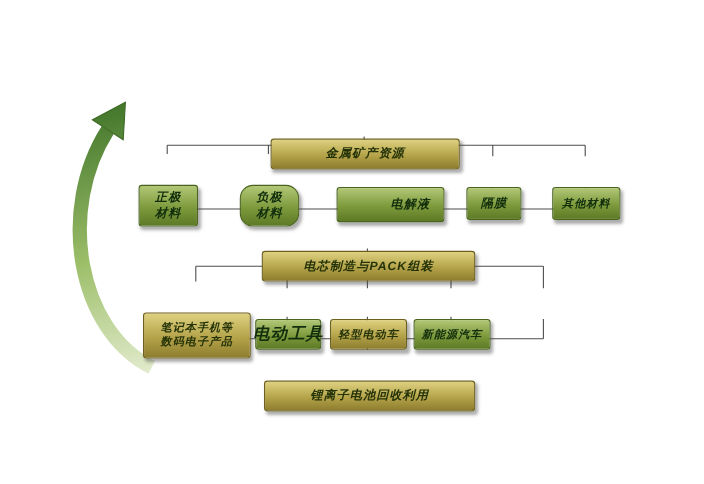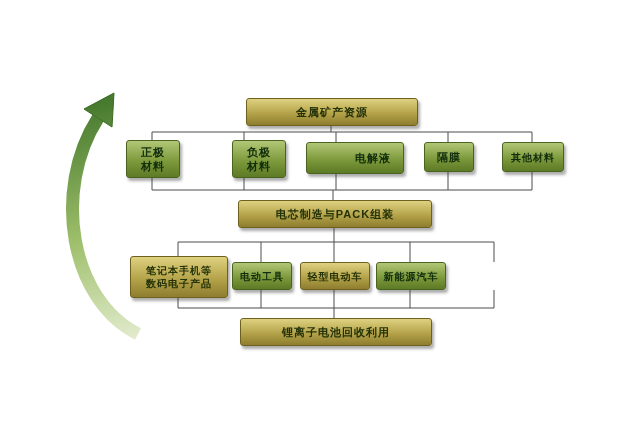--- a/index.html
+++ b/index.html
@@ -10,27 +10,29 @@
     overflow:hidden;
     font-family:"Liberation Sans","DejaVu Sans",sans-serif;
   }
   .node{
     position:absolute;
     display:flex;
     flex-direction:column;
     align-items:center;
     justify-content:center;
     font-weight:bold;
+    font-style:italic;
     font-size:11px;
     line-height:1.3;
     letter-spacing:1px;
     border-radius:3px;
     box-shadow:2px 3px 3px rgba(70,70,70,0.45);
     text-align:center;
     white-space:nowrap;
+    margin-top:28px;
   }
   .gold{
     background:linear-gradient(180deg,#ded180 0%,#b4a349 55%,#8e7d2e 100%);
     border:1px solid #6e6120;
     color:#243208;
   }
   .green{
     background:linear-gradient(180deg,#b2c777 0%,#7d9a3c 55%,#5d7a26 100%);
     border:1px solid #4a6420;
     color:#122e0c;
@@ -62,21 +64,21 @@
   </svg>
 
   <div class="node gold" style="left:246px;top:98px;width:170px;height:26px;">
     <span>金属矿产资源</span>
   </div>
 
   <div class="node green" style="left:126px;top:140px;width:52px;height:36px;">
     <span>正极</span>
     <span>材料</span>
   </div>
-  <div class="node green" style="left:232px;top:140px;width:52px;height:36px;">
+  <div class="node green" style="left:218px;top:140px;width:52px;height:36px;border-radius:12px;">
     <span>负极</span>
     <span>材料</span>
   </div>
   <div class="node green" style="left:306px;top:142px;width:60px;height:30px;padding-left:36px;">
     <span>电解液</span>
   </div>
   <div class="node green" style="left:502px;top:142px;width:60px;height:28px;font-size:10px;">
     <span>其他材料</span>
   </div>
   <div class="node green" style="left:424px;top:142px;width:48px;height:28px;">
@@ -84,21 +86,21 @@
   </div>
 
   <div class="node gold" style="left:238px;top:200px;width:192px;height:26px;">
     <span>电芯制造与PACK组装</span>
   </div>
 
   <div class="node gold" style="left:130px;top:256px;width:96px;height:40px;font-size:10px;">
     <span>笔记本手机等</span>
     <span>数码电子产品</span>
   </div>
-  <div class="node green" style="left:232px;top:262px;width:58px;height:26px;font-size:10px;">
+  <div class="node green" style="left:232px;top:262px;width:58px;height:26px;font-size:15px;">
     <span>电动工具</span>
   </div>
   <div class="node gold" style="left:300px;top:262px;width:68px;height:26px;font-size:10px;">
     <span>轻型电动车</span>
   </div>
   <div class="node green" style="left:376px;top:262px;width:68px;height:26px;font-size:10px;">
     <span>新能源汽车</span>
   </div>
 
   <div class="node gold" style="left:240px;top:318px;width:190px;height:26px;">

